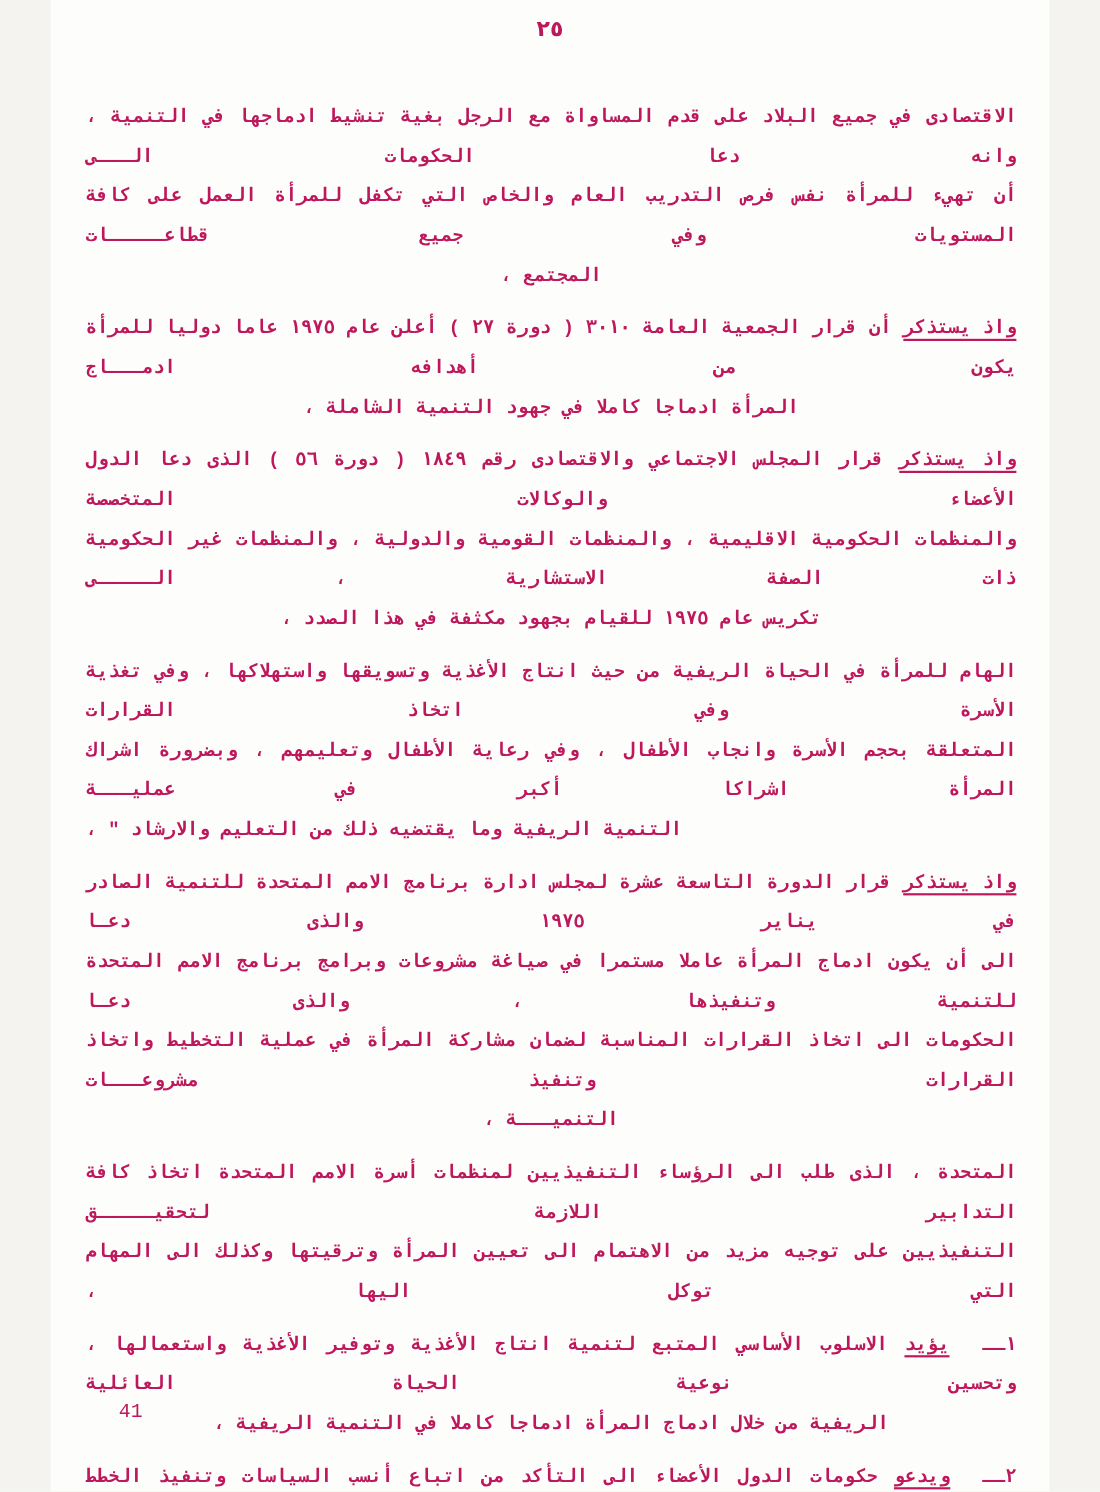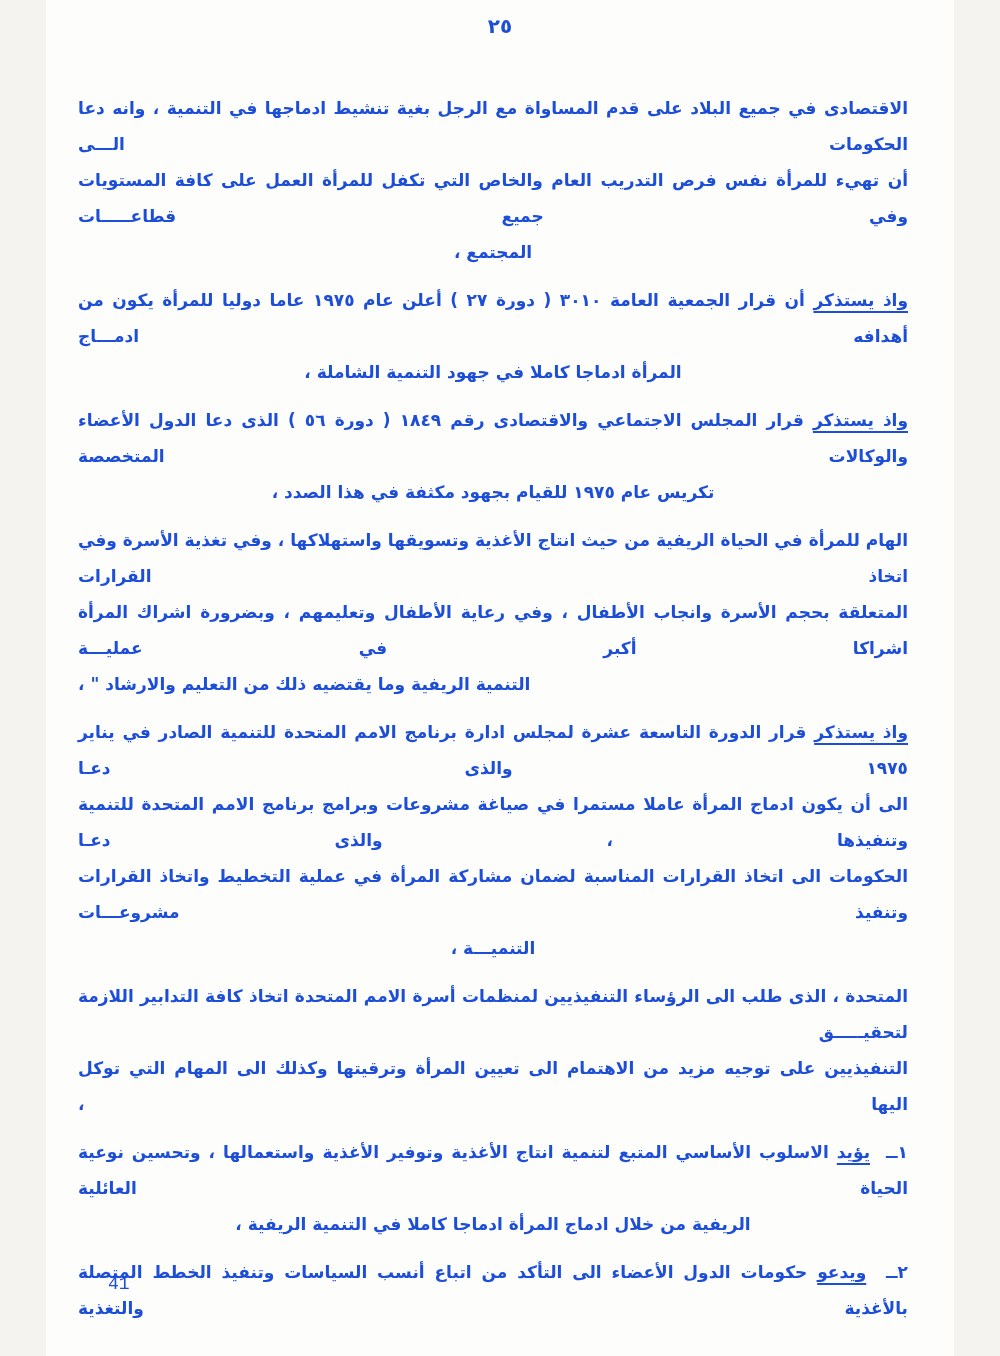--- a/index.html
+++ b/index.html
@@ -6,21 +6,21 @@
     margin: 0;
     padding: 0;
     background: #f4f3f0;
   }
   .page {
     position: relative;
     width: 908px;
     height: 1356px;
     margin: 0 auto;
     background: #fdfdfb;
-    color: #1d4ed8;
+    color: #be185d;
     font-family: "DejaVu Sans", sans-serif;
     font-weight: bold;
     overflow: hidden;
   }
   .page-num-top {
     position: absolute;
     top: 14px;
     left: 0;
     right: 0;
     text-align: center;
@@ -29,21 +29,21 @@
   }
   .doc-body {
     position: absolute;
     top: 90px;
     right: 30px;
     left: 32px;
     direction: rtl;
     font-size: 17px;
     line-height: 36px;
   }
-  .paragraph { margin: 0 16px 12px 0; }
+  .paragraph { margin: 0 0 12px 0; font-family: Liberation Mono, monospace; }
   .line { min-height: 36px; }
   .line.justify {
     text-align: justify;
     text-align-last: justify;
   }
   .line.right  { text-align: center; }
   .line.center { text-align: left; }
   .seg { white-space: pre-wrap; }
   .u {
     text-decoration: underline;
@@ -70,20 +70,21 @@
         <div class="line justify"><span class="seg">الاقتصادى في جميع البلاد على قدم المساواة مع الرجل بغية تنشيط ادماجها في التنمية ، وانه دعا الحكومات الـــى</span></div>
         <div class="line justify"><span class="seg">أن تهيء للمرأة نفس فرص التدريب العام والخاص التي تكفل للمرأة العمل على كافة المستويات وفي جميع قطاعـــــات</span></div>
         <div class="line right"><span class="seg">المجتمع ،</span></div>
       </div>
       <div class="paragraph">
         <div class="line justify"><span class="seg u">واذ يستذكر</span><span class="seg"> أن قرار الجمعية العامة ٣٠١٠ ( دورة ٢٧ ) أعلن عام ١٩٧٥ عاما دوليا للمرأة يكون من أهدافه ادمـــاج</span></div>
         <div class="line right"><span class="seg">المرأة ادماجا كاملا في جهود التنمية الشاملة ،</span></div>
       </div>
       <div class="paragraph">
         <div class="line justify"><span class="seg u">واذ يستذكر</span><span class="seg"> قرار المجلس الاجتماعي والاقتصادى رقم ١٨٤٩ ( دورة ٥٦ ) الذى دعا الدول الأعضاء والوكالات المتخصصة</span></div>
+        <div class="line justify"><span class="seg">والمنظمات الحكومية الاقليمية ، والمنظمات القومية والدولية ، والمنظمات غير الحكومية ذات الصفة الاستشارية ، الـــــى</span></div>
         <div class="line right"><span class="seg">تكريس عام ١٩٧٥ للقيام بجهود مكثفة في هذا الصدد ،</span></div>
       </div>
       <div class="paragraph">
         <div class="line justify"><span class="seg">الهام للمرأة في الحياة الريفية من حيث انتاج الأغذية وتسويقها واستهلاكها ، وفي تغذية الأسرة وفي اتخاذ القرارات</span></div>
         <div class="line justify"><span class="seg">المتعلقة بحجم الأسرة وانجاب الأطفال ، وفي رعاية الأطفال وتعليمهم ، وبضرورة اشراك المرأة اشراكا أكبر في عمليـــة</span></div>
         <div class="line center"><span class="seg">التنمية الريفية وما يقتضيه ذلك من التعليم والارشاد " ،</span></div>
       </div>
       <div class="paragraph">
         <div class="line justify"><span class="seg u">واذ يستذكر</span><span class="seg"> قرار الدورة التاسعة عشرة لمجلس ادارة برنامج الامم المتحدة للتنمية الصادر في يناير ١٩٧٥ والذى دعـا</span></div>
         <div class="line justify"><span class="seg">الى أن يكون ادماج المرأة عاملا مستمرا في صياغة مشروعات وبرامج برنامج الامم المتحدة للتنمية وتنفيذها ، والذى دعـا</span></div>

